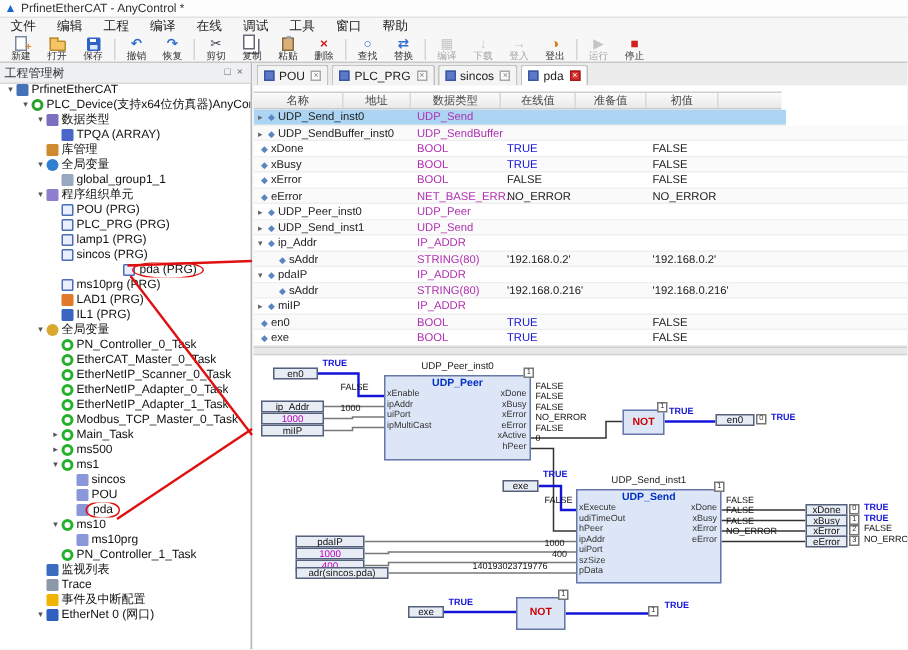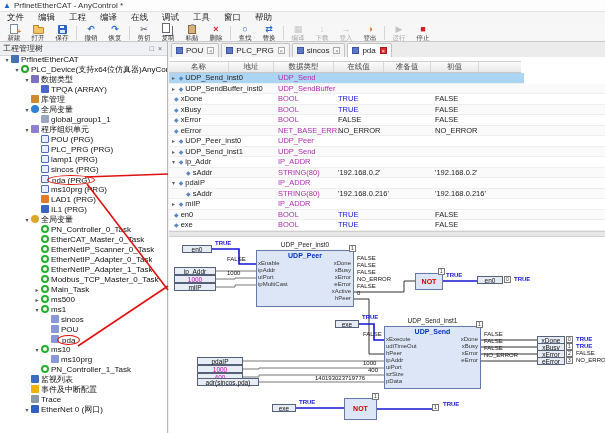--- a/index.html
+++ b/index.html
@@ -33,21 +33,21 @@
   .sh-paste{width:8px;height:9px;background:#d9b07a;border:1px solid #8a6a3a;position:relative;box-sizing:border-box}
   .sh-paste::before{content:"";position:absolute;top:-2px;left:2px;width:3px;height:2px;background:#9aa4b0}
   
   #leftpanel{position:absolute;left:0;top:42px;width:168px;bottom:0;background:#fff;
              border-right:1px solid #b8b8b8;box-sizing:border-box}
   #panel-header{height:13px;background:#eef0f3;border-bottom:1px solid #d8d8d8;display:flex;
                 align-items:center;padding:0 3px;font-size:8px;color:#333}
   #panel-header .ph-title{flex:1}
   .ph-ic{color:#666;font-size:7px;padding:0 2px;line-height:10px}
   #tree{position:absolute;left:0;top:13px;right:0;bottom:0;overflow:hidden}
-  .tree-row{height:10px;line-height:10px;white-space:nowrap;display:flex;font-size:8px;color:#111;overflow:hidden}
+  .tree-row{height:10px;line-height:10px;white-space:nowrap;display:flex;align-items:center;font-size:8px;color:#111;overflow:hidden}
   .tw-exp{width:8px;font-size:6px;color:#555;text-align:center;flex:none}
   .tw-ico{width:8px;height:8px;flex:none;margin-right:2px;box-sizing:border-box;border-radius:1px}
   .tw-lbl{overflow:hidden;text-overflow:clip}
   .red-circle{border:1.5px solid #e01010;border-radius:50%;padding:0 4px;margin-left:-4px}
   .i-project{background:#4472b8}.i-plc{border:2px solid #28a228;border-radius:50%;background:#fff}
   .i-datatype{background:#7d6fc0}.i-array{background:#4a66c8}.i-library{background:#cf8a2e}
   .i-globalvar{background:#2f7fd0;border-radius:50%}.i-varsheet{background:#9aa7c0}
   .i-poufolder{background:#8f7fd0}.i-prg{background:#e9efff;border:1px solid #4a6db5}
   .i-lad{background:#e07a2a}.i-il{background:#3a66c0}.i-taskcfg{background:#d9a72c;border-radius:50%}
   .i-task{border:2px solid #25b02c;border-radius:50%;background:#fff}
@@ -264,21 +264,21 @@
       <div class="tree-row" style="padding-left: 33px;">
         <span class="tw-exp"></span>
         <span class="tw-ico i-prg"></span>
         <span class="tw-lbl">lamp1 (PRG)</span>
       </div>
       <div class="tree-row" style="padding-left: 33px;">
         <span class="tw-exp"></span>
         <span class="tw-ico i-prg"></span>
         <span class="tw-lbl">sincos (PRG)</span>
       </div>
-      <div class="tree-row" style="padding-left: 33px;">
+      <div class="tree-row" style="padding-left: 33px; margin-left: 41px;">
         <span class="tw-exp"></span>
         <span class="tw-ico i-prg"></span>
         <span class="tw-lbl red-circle">pda (PRG)</span>
       </div>
       <div class="tree-row" style="padding-left: 33px;">
         <span class="tw-exp"></span>
         <span class="tw-ico i-prg"></span>
         <span class="tw-lbl">ms10prg (PRG)</span>
       </div>
       <div class="tree-row" style="padding-left: 33px;">
@@ -371,27 +371,27 @@
         <span class="tw-ico i-task"></span>
         <span class="tw-lbl">PN_Controller_1_Task</span>
       </div>
       <div class="tree-row" style="padding-left: 23px;">
         <span class="tw-exp"></span>
         <span class="tw-ico i-watch"></span>
         <span class="tw-lbl">监视列表</span>
       </div>
       <div class="tree-row" style="padding-left: 23px;">
         <span class="tw-exp"></span>
+        <span class="tw-ico i-trace"></span>
+        <span class="tw-lbl">Trace</span>
+      </div>
+      <div class="tree-row" style="padding-left: 23px;">
+        <span class="tw-exp"></span>
         <span class="tw-ico i-event"></span>
         <span class="tw-lbl">事件及中断配置</span>
-      </div>
-      <div class="tree-row" style="padding-left: 23px;">
-        <span class="tw-exp"></span>
-        <span class="tw-ico i-trace"></span>
-        <span class="tw-lbl">Trace</span>
       </div>
       <div class="tree-row" style="padding-left: 23px;">
         <span class="tw-exp">▾</span>
         <span class="tw-ico i-eth"></span>
         <span class="tw-lbl">EtherNet 0 (网口)</span>
       </div>
     </div>
 </div>
 
 <div id="editor">

